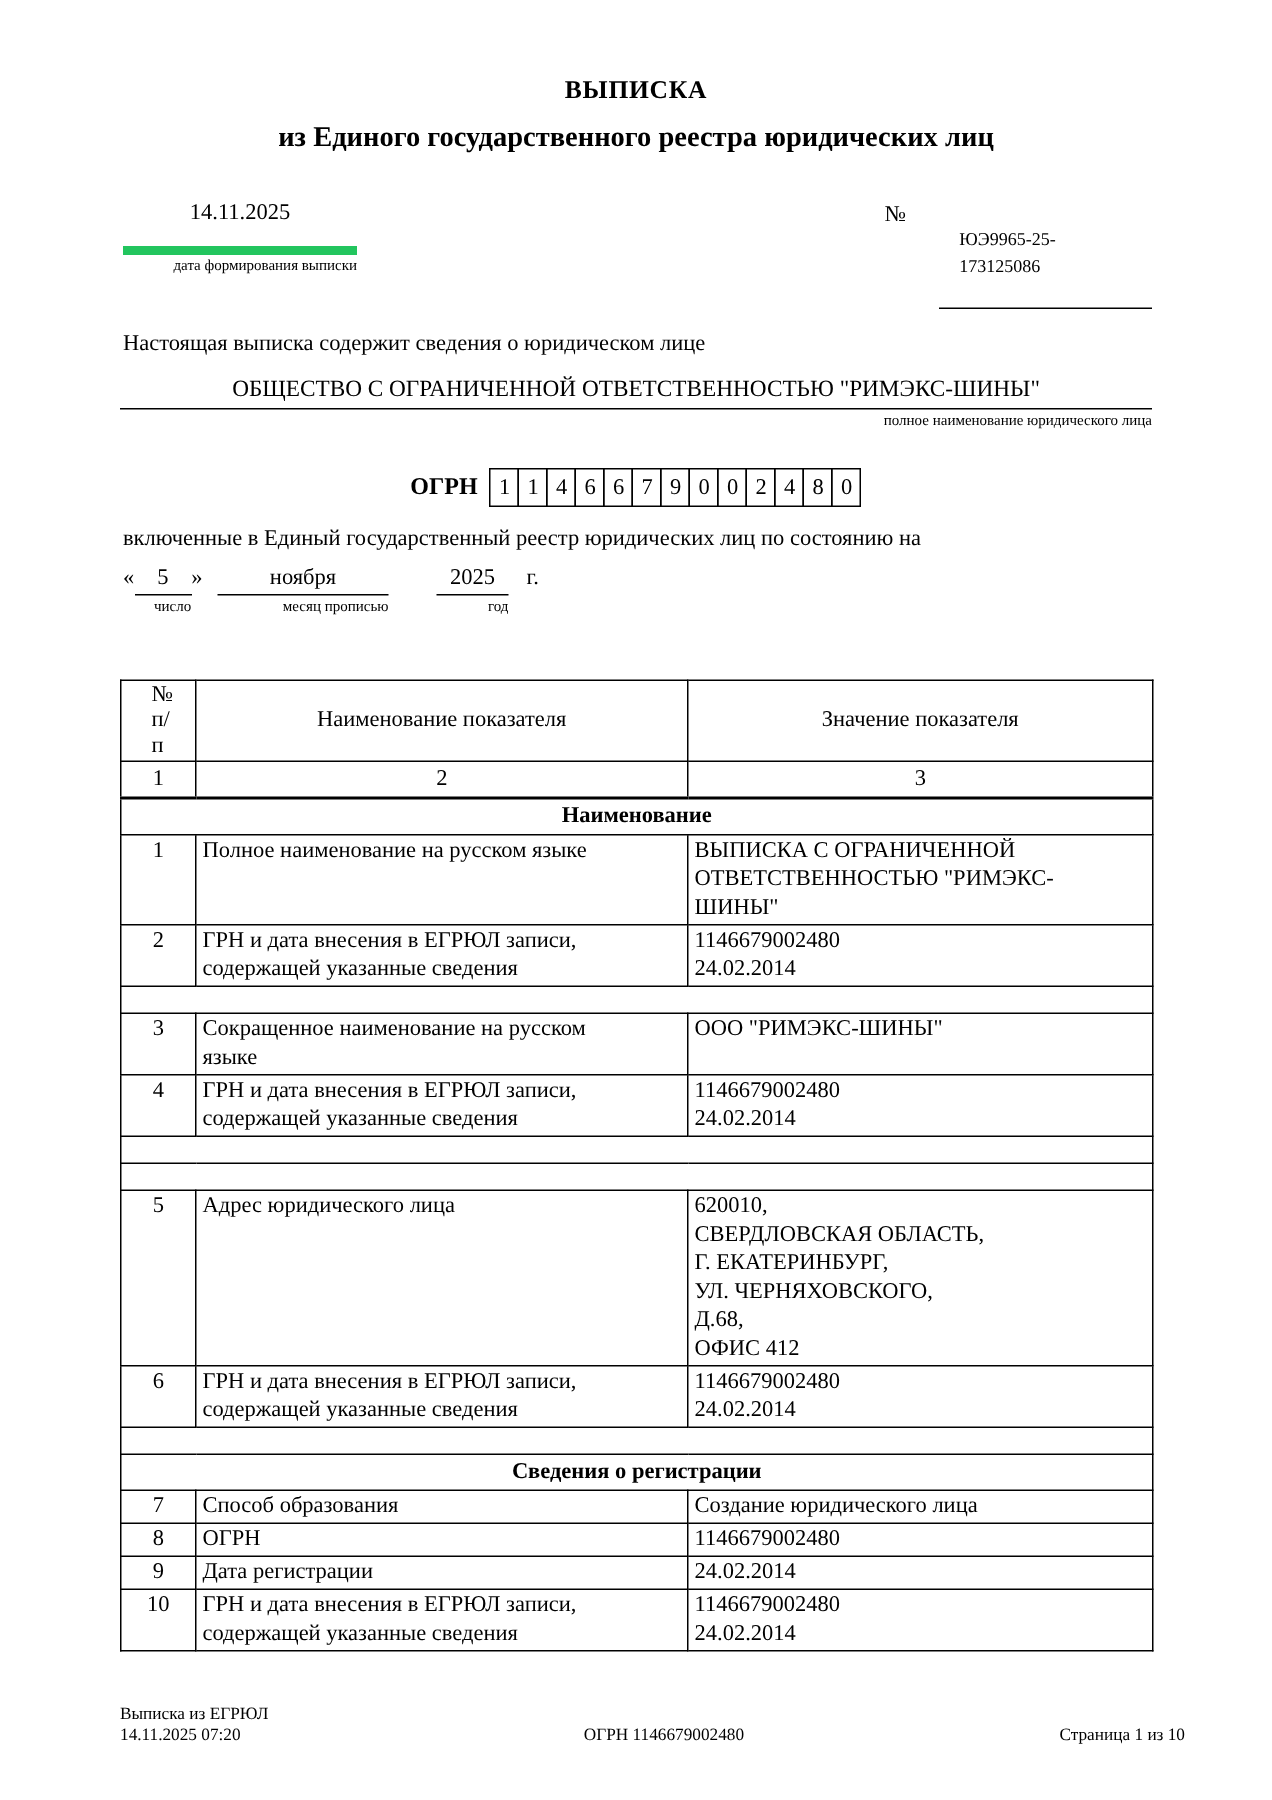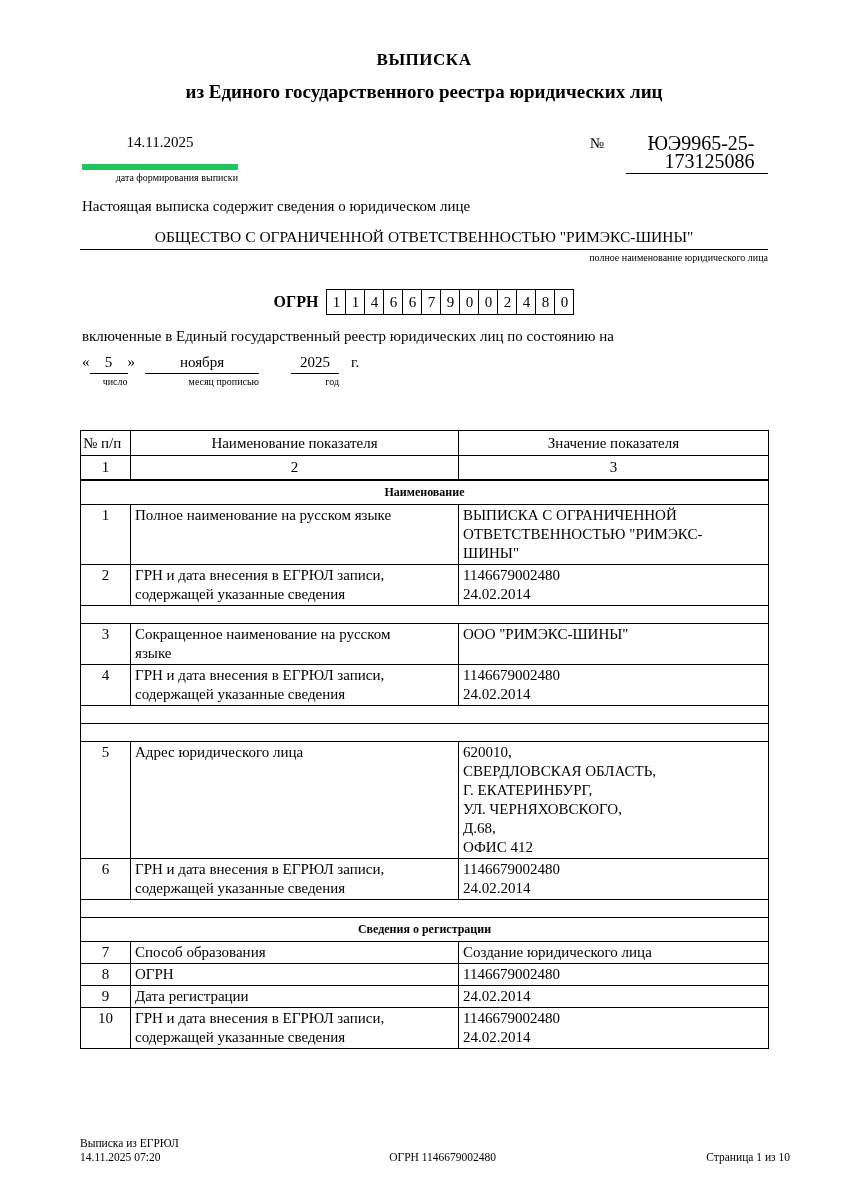--- a/index.html
+++ b/index.html
@@ -26,22 +26,22 @@
     text-align:center;font-size:15px;padding-bottom:13px;
     border-bottom:6px solid #22c55e;
   }
   .small-label{
     font-size:10px;text-align:right;margin-top:2px;
   }
   .number-block{display:flex;align-items:flex-start;}
   .num-sign{font-size:15px;margin-right:22px;margin-top:1px;}
   .num-underline{width:142px;border-bottom:1px solid #000;padding-bottom:3px;}
   .num-value{
-    font-size:20px;text-align:right;line-height:18px;
-    word-break:break-word;width:115px;margin:0 auto;
+    font-size:12px;text-align:left;line-height:18px;
+    word-break:break-word;width:115px;margin:16px auto;
   }
 
   .intro-line{font-size:15px;margin-top:15px;margin-left:2px;}
 
   .company-block{margin-top:13px;border-bottom:1px solid #000;padding-bottom:3px;}
   .company-name{text-align:center;font-size:15.5px;}
 
   .ogrn-row{
     margin-top:26px;display:flex;justify-content:center;align-items:center;
   }
@@ -72,25 +72,25 @@
   table.egrul{
     border-collapse:collapse;margin-top:43px;width:688px;table-layout:fixed;
     font-size:15px;
   }
   table.egrul col.c1{width:50px;}
   table.egrul col.c2{width:328px;}
   table.egrul col.c3{width:310px;}
   table.egrul th, table.egrul td{
     border:1px solid #000;font-weight:normal;vertical-align:top;
   }
-  tr.head-row th{height:22px;text-align:center;vertical-align:middle;padding:1px 2px;font-family:Liberation Serif, serif;}
+  tr.head-row th{height:22px;text-align:center;vertical-align:middle;padding:1px 20px;font-family:Liberation Serif, serif;}
   tr.head-row th.h-num{text-align:left;}
   tr.colnum-row td{height:21px;text-align:center;vertical-align:middle;border-bottom-width:2px;}
   tr.section-row td{
-    height:21px;text-align:center;vertical-align:middle;font-weight:bold;font-size:12px;
+    height:21px;text-align:center;vertical-align:middle;font-weight:bold;font-size:15px;
   }
   tr.spacer-row td{height:15px;}
   tr.data-row td{padding:1px 4px;line-height:19px;}
   td.cell-num{text-align:center;}
   td.cell-name, td.cell-value{white-space:pre-line;}
 
   .footer{
     position:absolute;top:1136px;left:0;width:848px;
     display:flex;justify-content:space-between;align-items:flex-start;
     box-sizing:border-box;padding:0 58px 0 80px;

